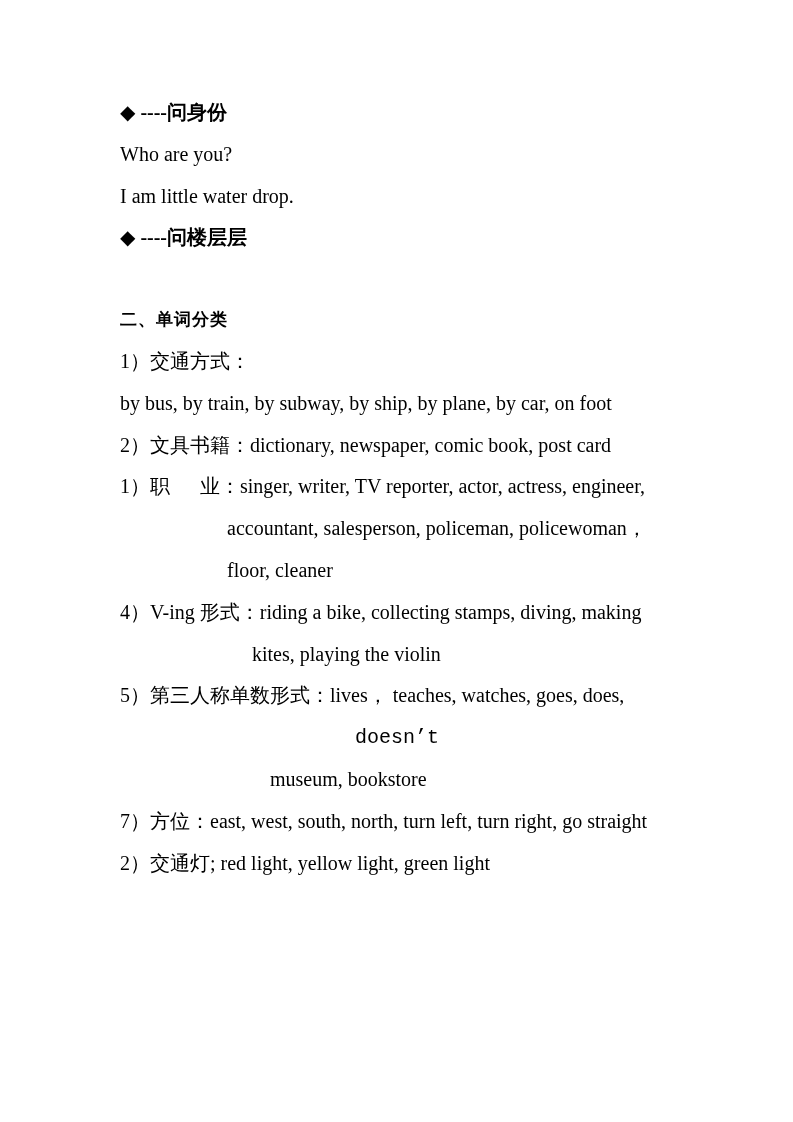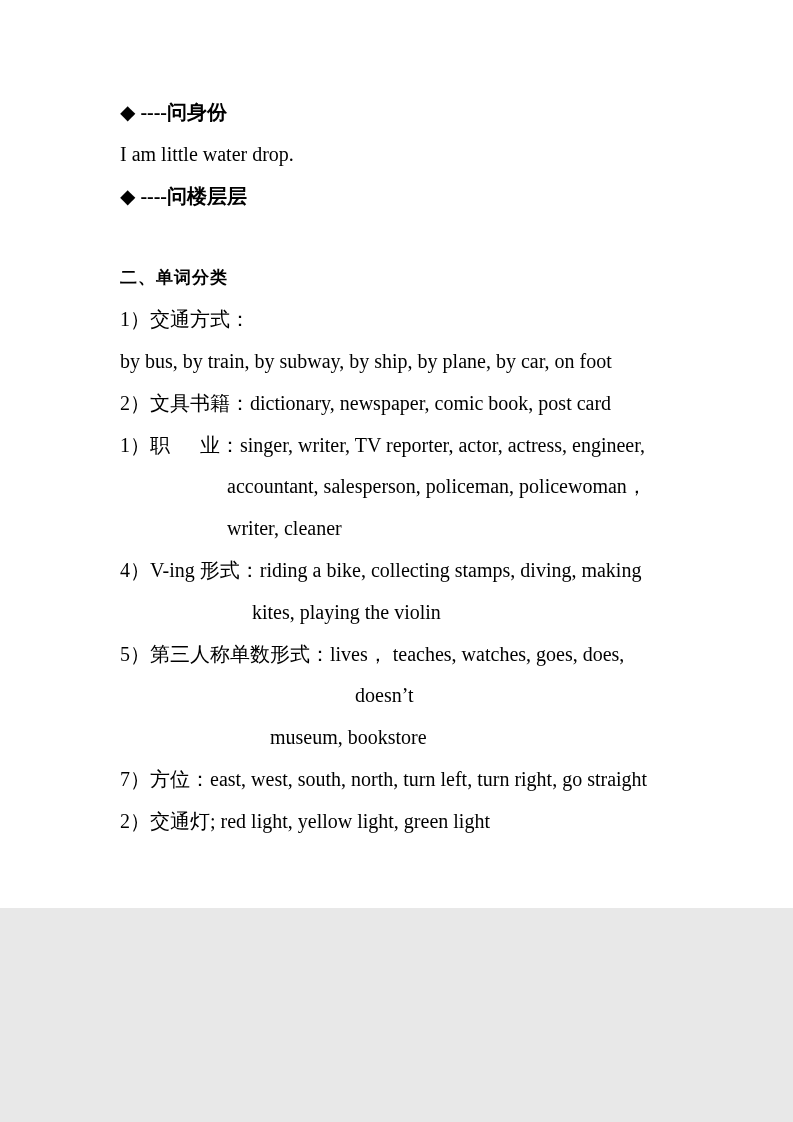--- a/index.html
+++ b/index.html
@@ -3,21 +3,21 @@
 <meta charset="utf-8">
 <style>
   html, body {
     margin: 0;
     padding: 0;
     background: #e8e8e8;
   }
   .page {
     position: relative;
     width: 793px;
-    height: 908px;
+    height: 1122px;
     margin: 0 auto;
     background: #ffffff;
     box-sizing: border-box;
     padding: 92px 118px 40px 120px;
     font-family: "Liberation Serif", "DejaVu Serif", serif;
     font-size: 20px;
     color: #000000;
     overflow: hidden;
   }
   .line {
@@ -32,44 +32,45 @@
     font-family: "Liberation Sans", "DejaVu Sans", sans-serif;
     font-weight: bold;
     font-size: 17px;
     letter-spacing: 1px;
   }
   .spacer {
     height: 40px;
   }
   .indent-occupation { padding-left: 107px; }
   .indent-ving       { padding-left: 132px; }
-  .indent-third      { padding-left: 235px; }
+  .indent-third      { padding-left: 235px; font-family: Liberation Mono, monospace; }
   .indent-place      { padding-left: 150px; }
 </style>
 </head>
 <body>
 
 <div class="page">
 
   <p class="line bold">◆ ----问身份</p>
+  <p class="line">Who are you?</p>
   <p class="line">I am little water drop.</p>
   <p class="line bold">◆ ----问楼层层</p>
 
   <div class="spacer"></div>
 
   <p class="line section-title">二、单词分类</p>
 
   <p class="line">1）交通方式：</p>
   <p class="line">by bus, by train, by subway, by ship, by plane, by car, on foot</p>
 
   <p class="line">2）文具书籍：dictionary, newspaper, comic book, post card</p>
 
   <p class="line">1）职      业：singer, writer, TV reporter, actor, actress, engineer,</p>
   <p class="line indent-occupation">accountant, salesperson, policeman, policewoman，</p>
-  <p class="line indent-occupation">writer, cleaner</p>
+  <p class="line indent-occupation">floor, cleaner</p>
 
   <p class="line">4）V-ing 形式：riding a bike, collecting stamps, diving, making</p>
   <p class="line indent-ving">kites, playing the violin</p>
 
   <p class="line">5）第三人称单数形式：lives， teaches, watches, goes, does,</p>
   <p class="line indent-third">doesn’t</p>
 
   <p class="line indent-place">museum, bookstore</p>
 
   <p class="line">7）方位：east, west, south, north, turn left, turn right, go straight</p>

